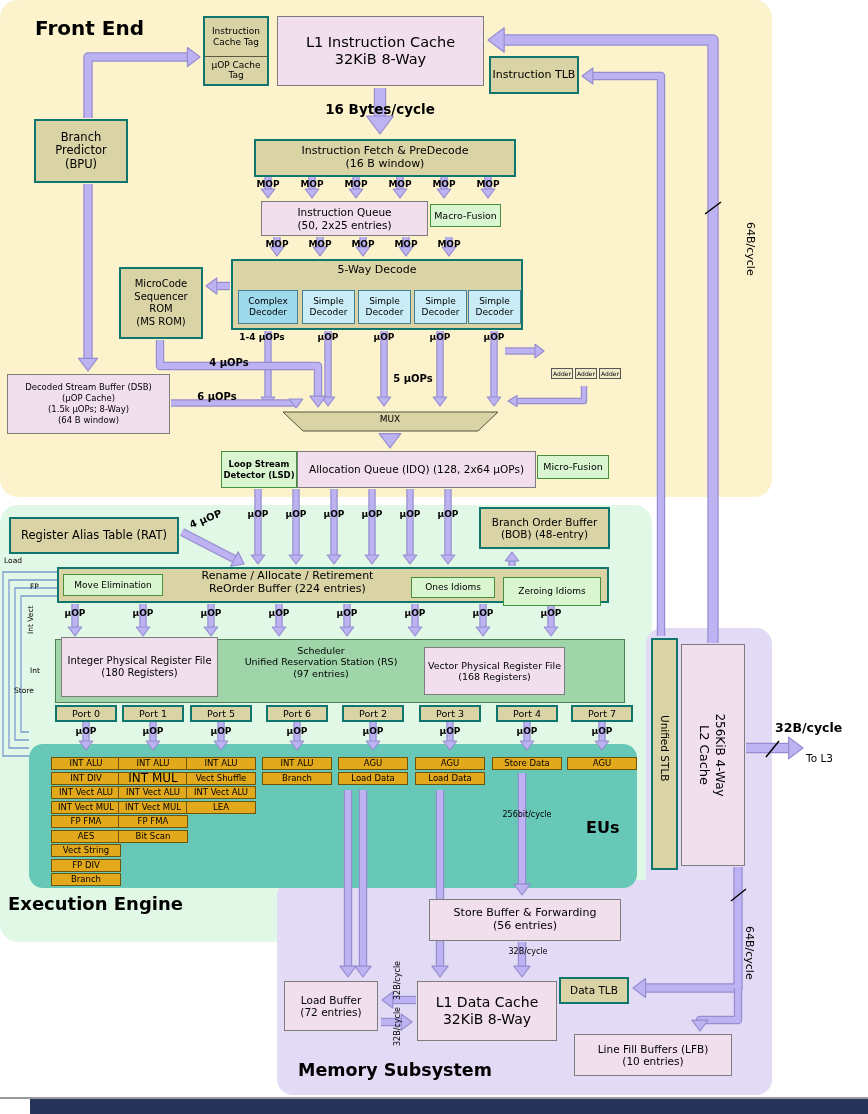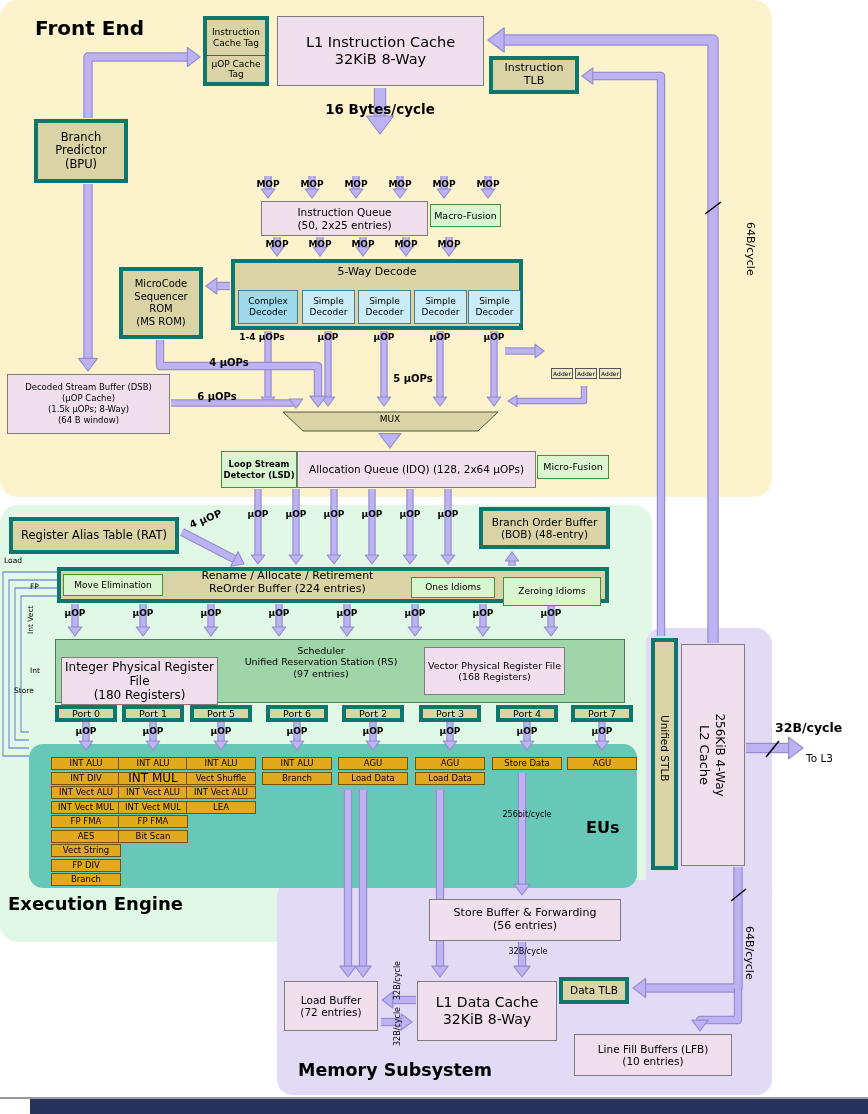--- a/index.html
+++ b/index.html
@@ -2,21 +2,21 @@
 <html><head>
 <meta charset="utf-8">
 <style>
   *{margin:0;padding:0;box-sizing:border-box}
   body{background:#fff;font-family:"DejaVu Sans",sans-serif;color:#000}
   #stage{position:relative;width:868px;height:1114px;background:#fff;overflow:hidden}
   .region{position:absolute;border-radius:18px;z-index:0}
   #wires{position:absolute;left:0;top:0;z-index:1}
   .abox{position:absolute;display:flex;flex-direction:column;align-items:center;justify-content:center;
         text-align:center;z-index:2;line-height:1.18;color:#000}
-  .tan{background:#d9d3a5;border:4px solid #0f766e}
+  .tan{background:#d9d3a5;border:2px solid #0f766e}
   .pink{background:#f2dfee;border:1px solid #7d7d7d}
   .grn{background:#d9f6d0;border:1px solid #44913d}
   .gold{background:#e2a91c;border:1px solid #6d5408;line-height:1}
   .cyan1{background:#9ed9ec;border:1px solid #477d91}
   .cyan2{background:#c9ecf6;border:1px solid #477d91}
   .sched{background:#9fd5a9;border:1px solid #4d7c55}
   .txt{position:absolute;z-index:2;text-align:center;line-height:1.2}
   .mop{position:absolute;z-index:3;font-weight:700;font-size:9px;transform:translateX(-50%);white-space:nowrap}
   .lbl{position:absolute;z-index:3;white-space:nowrap}
   .tiny{position:absolute;font-size:7.5px;z-index:3;white-space:nowrap}
@@ -249,20 +249,24 @@
     <span>Instruction TLB</span>
   </div>
 
   <span class="lbl" style="left:380px;top:101px;transform:translateX(-50%);font-weight:700;font-size:13.5px">16 Bytes/cycle</span>
 
   <div class="abox tan" style="left:34px;top:119px;width:94px;height:64px;font-size:11.5px">
     <span>Branch Predictor</span>
     <span>(BPU)</span>
   </div>
 
+  <div class="abox tan" style="left:254px;top:139px;width:262px;height:38px;font-size:11px">
+    <span>Instruction Fetch &amp; PreDecode</span>
+    <span>(16 B window)</span>
+  </div>
 
   <div class="abox pink" style="left:261px;top:201px;width:167px;height:35px;font-size:10.5px">
     <span>Instruction Queue</span>
     <span>(50, 2x25 entries)</span>
   </div>
   <div class="abox grn" style="left:430px;top:204px;width:71px;height:23px;font-size:9.5px">
     <span>Macro-Fusion</span>
   </div>
 
   <div class="abox tan" style="left:231px;top:259px;width:292px;height:71px;font-size:11px;justify-content:flex-start;padding-top:3px">
@@ -354,21 +358,21 @@
   <div class="abox grn" style="left:503px;top:577px;width:98px;height:29px;font-size:9px">
     <span>Zeroing Idioms</span>
   </div>
 
   <div class="abox sched" style="left:55px;top:639px;width:570px;height:64px"></div>
   <div class="txt" style="left:218px;top:645px;width:206px;font-size:9.5px;z-index:2">
     <div>Scheduler</div>
     <div>Unified Reservation Station (RS)</div>
     <div>(97 entries)</div>
   </div>
-  <div class="abox pink" style="left:61px;top:657px;width:157px;height:48px;font-size:12px">
+  <div class="abox pink" style="left:61px;top:637px;width:157px;height:60px;font-size:10px">
     <span>Integer Physical Register File</span>
     <span>(180 Registers)</span>
   </div>
   <div class="abox pink" style="left:424px;top:647px;width:141px;height:48px;font-size:9.5px">
     <span>Vector Physical Register File</span>
     <span>(168 Registers)</span>
   </div>
 
   <span class="lbl" style="left:527px;top:810px;transform:translateX(-50%);font-size:8px">256bit/cycle</span>
 

